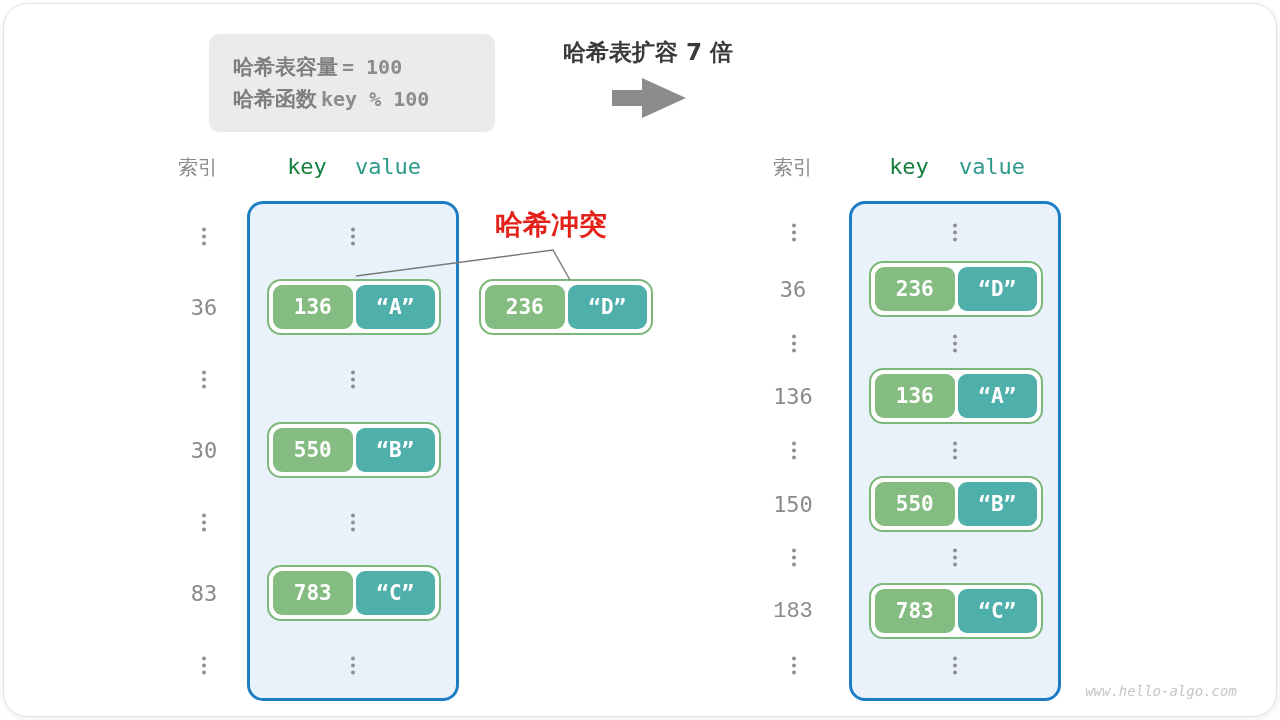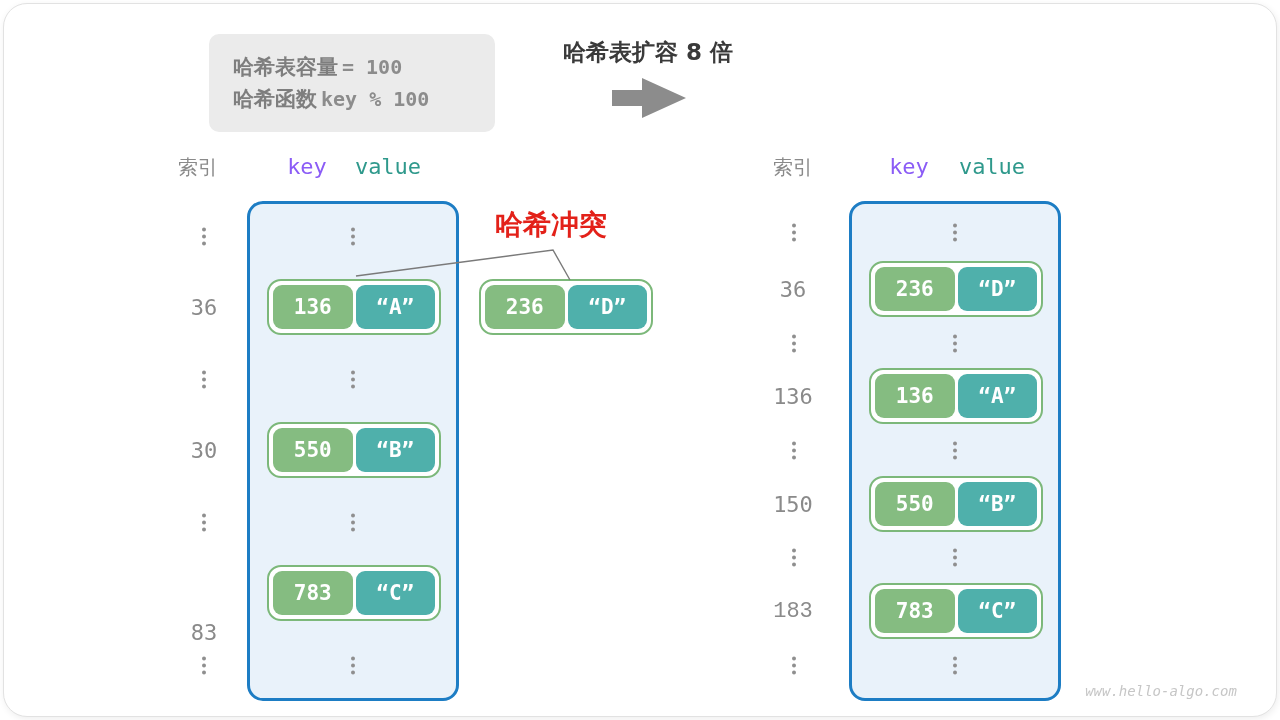--- a/index.html
+++ b/index.html
@@ -20,21 +20,21 @@
   .monog{font-family:"DejaVu Sans Mono","Liberation Mono",monospace; font-weight:bold; font-size:20px; color:#8C8C8C;}
 
   .big-title{
     position:absolute; transform:translate(-50%,-50%);
     font-family:"DejaVu Sans","Liberation Sans",sans-serif; font-weight:bold;
     font-size:23px; color:#3A3A3A; white-space:nowrap;
   }
 
   
   .hdr-cn{position:absolute; transform:translate(-50%,-50%); font-family:"DejaVu Sans","Liberation Sans",sans-serif; font-size:20px; color:#8A8A8A; white-space:nowrap;}
-  .hdr-key{position:absolute; transform:translate(-50%,-50%); font-family:"DejaVu Sans Mono","Liberation Mono",monospace; font-size:22px; color:#8b5cf6; white-space:nowrap;}
+  .hdr-key{position:absolute; transform:translate(-50%,-50%); font-family:"DejaVu Sans Mono","Liberation Mono",monospace; font-size:22px; color:#15803d; white-space:nowrap;}
   .hdr-val{position:absolute; transform:translate(-50%,-50%); font-family:"DejaVu Sans Mono","Liberation Mono",monospace; font-size:22px; color:#2F998C; white-space:nowrap;}
 
   
   .bucket{
     position:absolute; width:212px; height:500px; box-sizing:border-box;
     background:#E9F2FA; border:3px solid #1D7DC4; border-radius:16px;
   }
 
   
   .idx{
@@ -84,21 +84,21 @@
     <div class="info-line">
       <span class="cnb">哈希表容量</span>
       <span class="monog">= 100</span>
     </div>
     <div class="info-line">
       <span class="cnb">哈希函数</span>
       <span class="monog">key % 100</span>
     </div>
   </div>
 
-  <div class="big-title" style="left:644px;top:48px;">哈希表扩容 8 倍</div>
+  <div class="big-title" style="left:644px;top:48px;">哈希表扩容 7 倍</div>
 
 
   <span class="hdr-cn" style="left:194px;top:163px;">索引</span>
   <span class="hdr-key" style="left:303px;top:162px;">key</span>
   <span class="hdr-val" style="left:384px;top:162px;">value</span>
 
   <span class="hdr-cn" style="left:789px;top:163px;">索引</span>
   <span class="hdr-key" style="left:905px;top:162px;">key</span>
   <span class="hdr-val" style="left:988px;top:162px;">value</span>
 
@@ -143,21 +143,21 @@
       <i></i>
       <i></i>
       <i></i>
     </div>
   <div class="vdots" style="left:349px;top:518px;">
       <i></i>
       <i></i>
       <i></i>
     </div>
 
-  <span class="idx" style="left:200px;top:589px;margin-top:39px;">83</span>
+  <span class="idx" style="left:200px;top:589px;">83</span>
   <div class="pair" style="left:263px;top:561px;">
     <span class="kbox">783</span>
     <span class="vbox">“C”</span>
   </div>
 
   <div class="vdots" style="left:200px;top:661px;">
       <i></i>
       <i></i>
       <i></i>
     </div>

